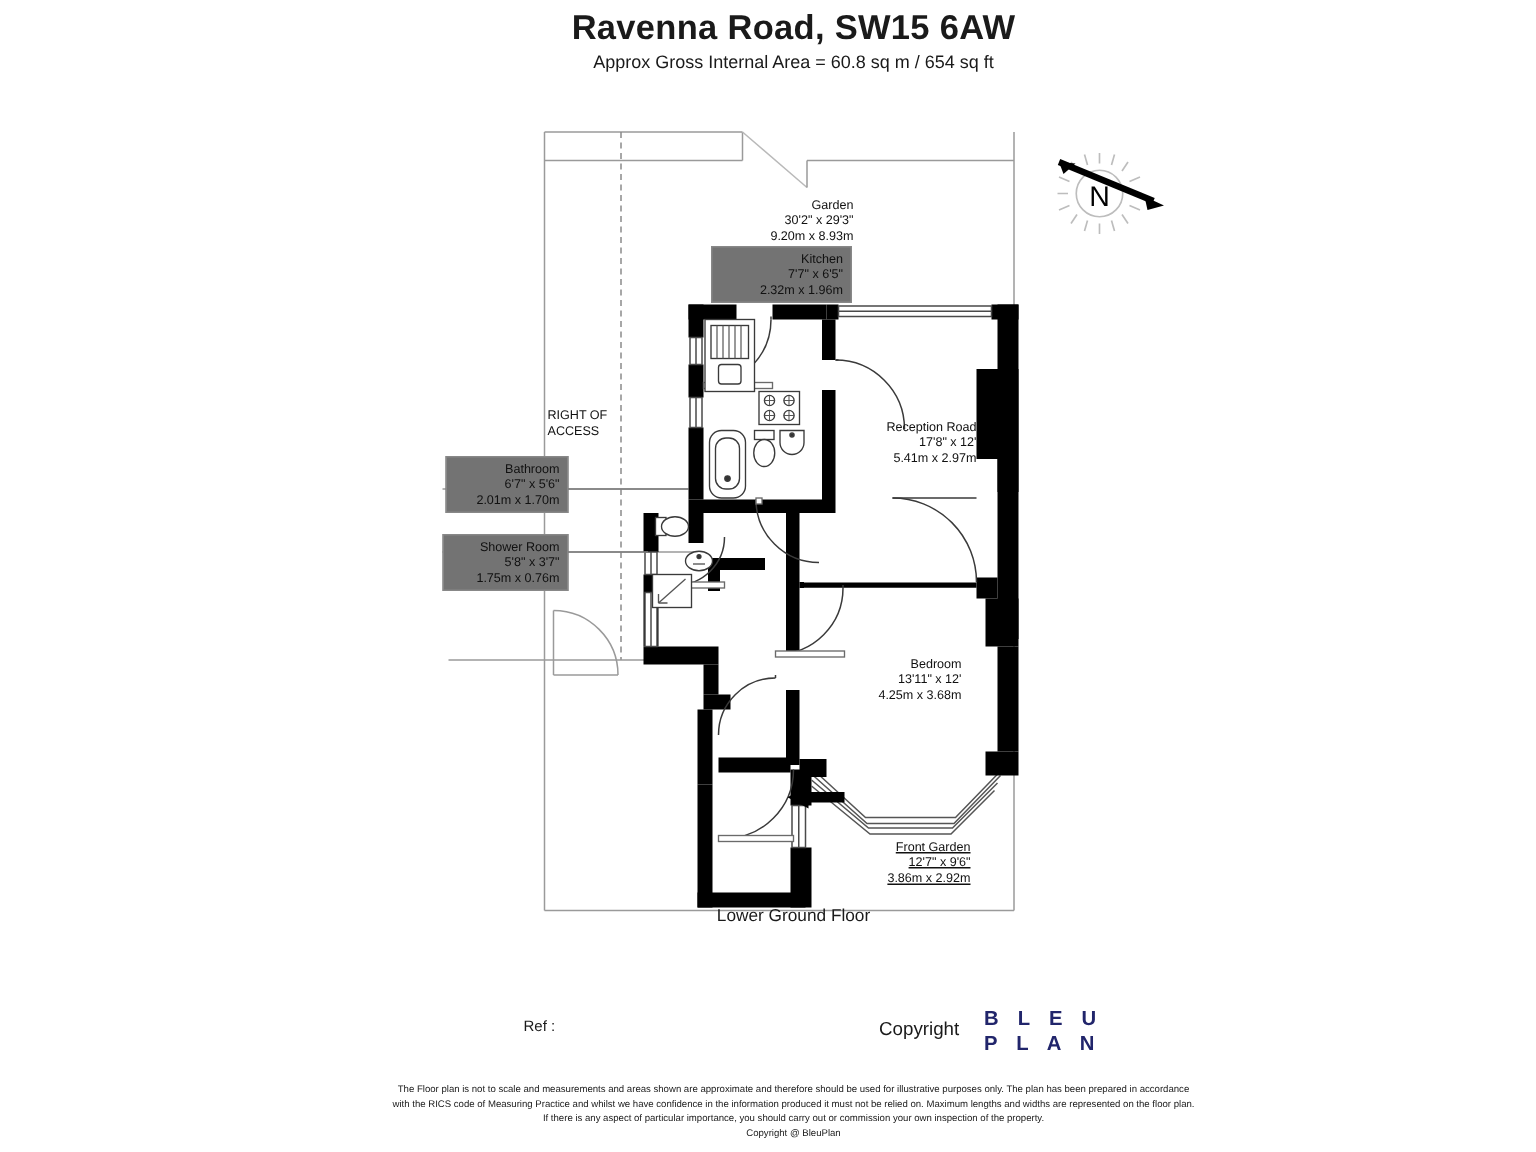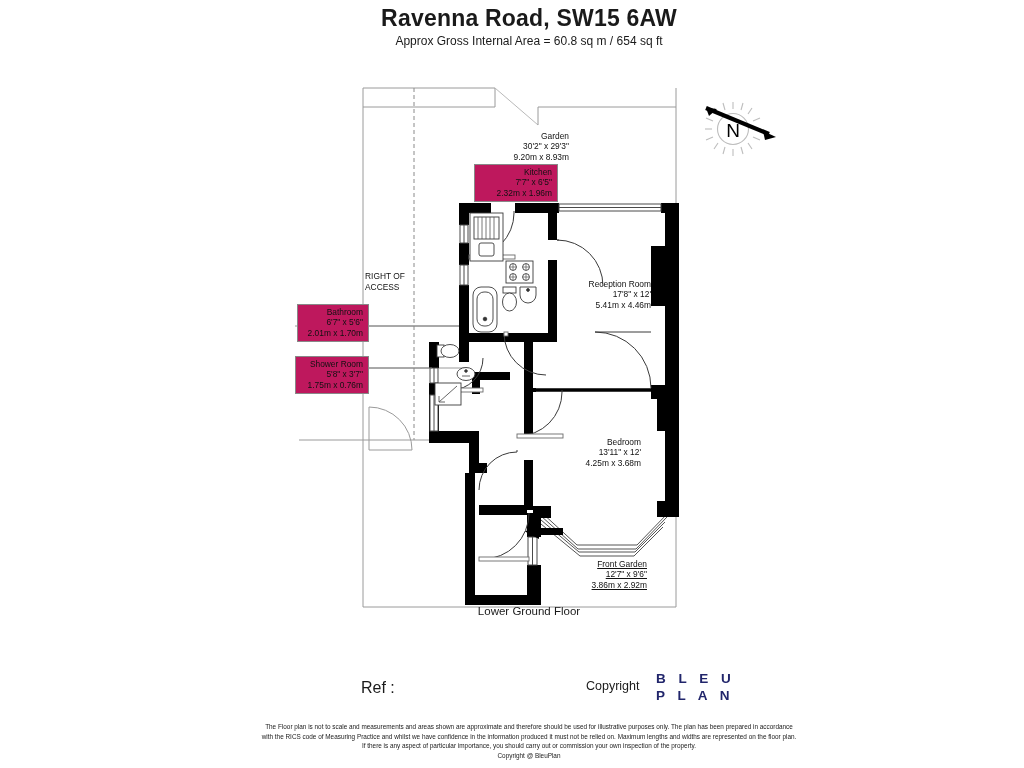--- a/index.html
+++ b/index.html
@@ -65,22 +65,22 @@
     text-align: right;
     font-size: 8.4px;
     line-height: 10.4px;
     white-space: nowrap;
     color: #111;
   }
   .room-label .ln { display: block; }
 
   .boxed {
     border: 1px solid #888;
-    background: #be185d;
-    padding: 2px 5px 3px 3px;
+    background: #737373;
+    padding: 2px 5px 3px 13px;
   }
 
   #label-right-of-access {
     position: absolute;
     left: 348px; top: 271px;
     width: 70px;
     font-size: 8.4px;
     line-height: 11px;
     color: #111;
   }
@@ -88,22 +88,22 @@
   
   #floor-caption {
     position: absolute;
     left: 0; top: 605px;
     width: 1024px;
     text-align: center;
     font-size: 11.5px;
   }
   #ref-label {
     position: absolute;
-    left: 344px; top: 679px;
-    font-size: 16px;
+    left: 332px; top: 679px;
+    font-size: 10px;
   }
   #copyright-label {
     position: absolute;
     left: 569px; top: 679px;
     font-size: 12.5px;
   }
   #brand {
     position: absolute;
     left: 639px; top: 670px;
     color: #21256b;
@@ -414,23 +414,23 @@
     <span class="ln">9.20m x 8.93m</span>
   </div>
 
   <div class="room-label boxed" style="left:457px; top:164px; width:74px;">
     <span class="ln">Kitchen</span>
     <span class="ln">7'7" x 6'5"</span>
     <span class="ln">2.32m x 1.96m</span>
   </div>
 
   <div class="room-label" style="left:538px; top:279px; width:96px;">
-    <span class="ln">Reception Room</span>
+    <span class="ln">Reception Road</span>
     <span class="ln">17'8" x 12'</span>
-    <span class="ln">5.41m x 4.46m</span>
+    <span class="ln">5.41m x 2.97m</span>
   </div>
 
   <div class="room-label boxed" style="left:280px; top:304px; width:62px;">
     <span class="ln">Bathroom</span>
     <span class="ln">6'7" x 5'6"</span>
     <span class="ln">2.01m x 1.70m</span>
   </div>
 
   <div class="room-label boxed" style="left:278px; top:356px; width:64px;">
     <span class="ln">Shower Room</span>

